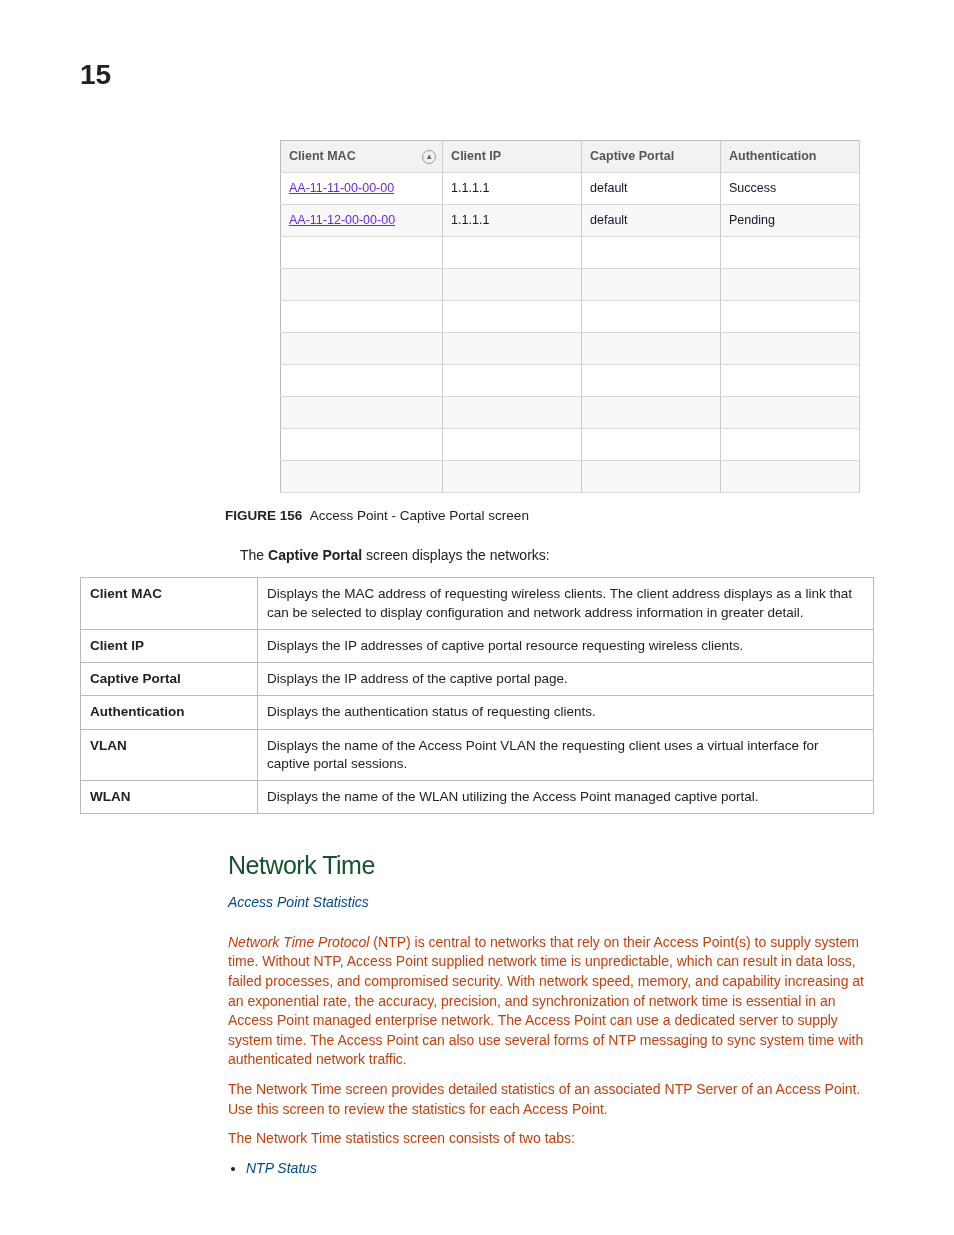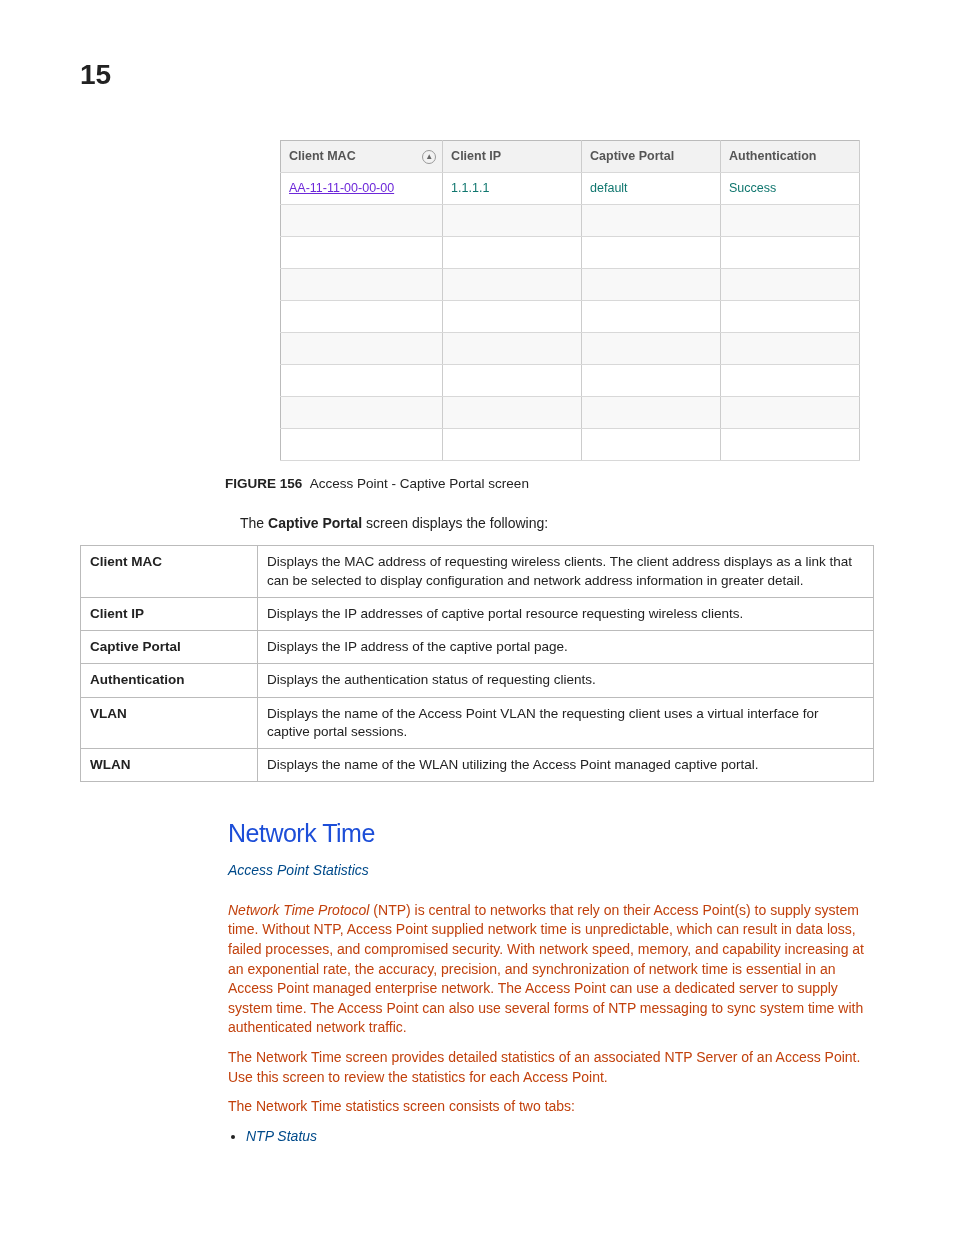--- a/index.html
+++ b/index.html
@@ -33,21 +33,21 @@
     width: 100%;
     table-layout: fixed;
     font-size: 12.5px;
   }
   .cp-table th, .cp-table td {
     border-right: 1px solid #ccc;
     border-bottom: 1px solid #d8d8d8;
     padding: 6px 8px;
     text-align: left;
     height: 19px;
-    color: #0f766e;
+    color: #0f172a;
     overflow: hidden;
     white-space: nowrap;
   }
   .cp-table th {
     background: #f2f2f2;
     font-weight: bold;
     color: #555;
     position: relative;
   }
   .cp-table th.sortcol {
@@ -101,21 +101,21 @@
   }
   .desc-table td.term {
     width: 158px;
     font-weight: bold;
   }
   .desc-table td .italic { font-style: italic; }
 
   .section-heading {
     font-size: 25px;
     margin: 34px 0 10px 148px;
-    color: #1d4ed8;
+    color: #14532d;
     font-family: "Helvetica Neue", Arial, sans-serif;
     font-weight: normal;
     letter-spacing: -0.5px;
   }
   .link-text {
     color: #004a8a;
     font-style: italic;
     margin: 4px 0 20px 148px;
     font-size: 14px;
   }
@@ -164,20 +164,26 @@
         </tr>
       </thead>
       <tbody>
         <tr>
           <td class="maccell">AA-11-11-00-00-00</td>
           <td>1.1.1.1</td>
           <td>default</td>
           <td>Success</td>
         </tr>
         <tr>
+          <td class="maccell">AA-11-12-00-00-00</td>
+          <td>1.1.1.1</td>
+          <td>default</td>
+          <td>Pending</td>
+        </tr>
+        <tr>
             <td></td>
             <td></td>
             <td></td>
             <td></td>
           </tr>
         <tr>
             <td></td>
             <td></td>
             <td></td>
             <td></td>
@@ -221,21 +227,21 @@
       </tbody>
     </table>
   </div>
 
   <div class="figure-caption">
     <span class="fignum">FIGURE 156</span>
     &nbsp;<span>Access Point - Captive Portal screen</span>
   </div>
 
   <div class="intro-line">
-    <span>The </span><span class="bold">Captive Portal</span><span> screen displays the following:</span>
+    <span>The </span><span class="bold">Captive Portal</span><span> screen displays the networks:</span>
   </div>
 
   <table class="desc-table">
     <tbody>
       <tr>
         <td class="term">Client MAC</td>
         <td>Displays the MAC address of requesting wireless clients. The client address displays as a link that can be selected to display configuration and network address information in greater detail.</td>
       </tr>
       <tr>
         <td class="term">Client IP</td>

